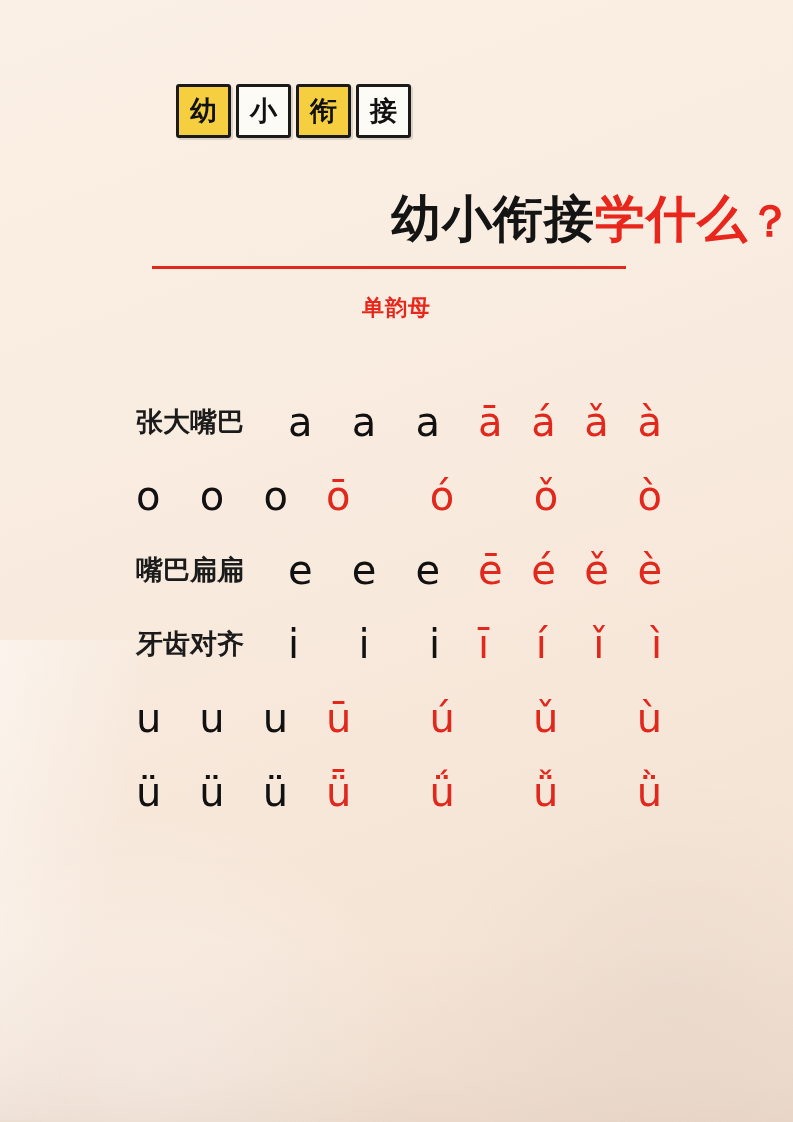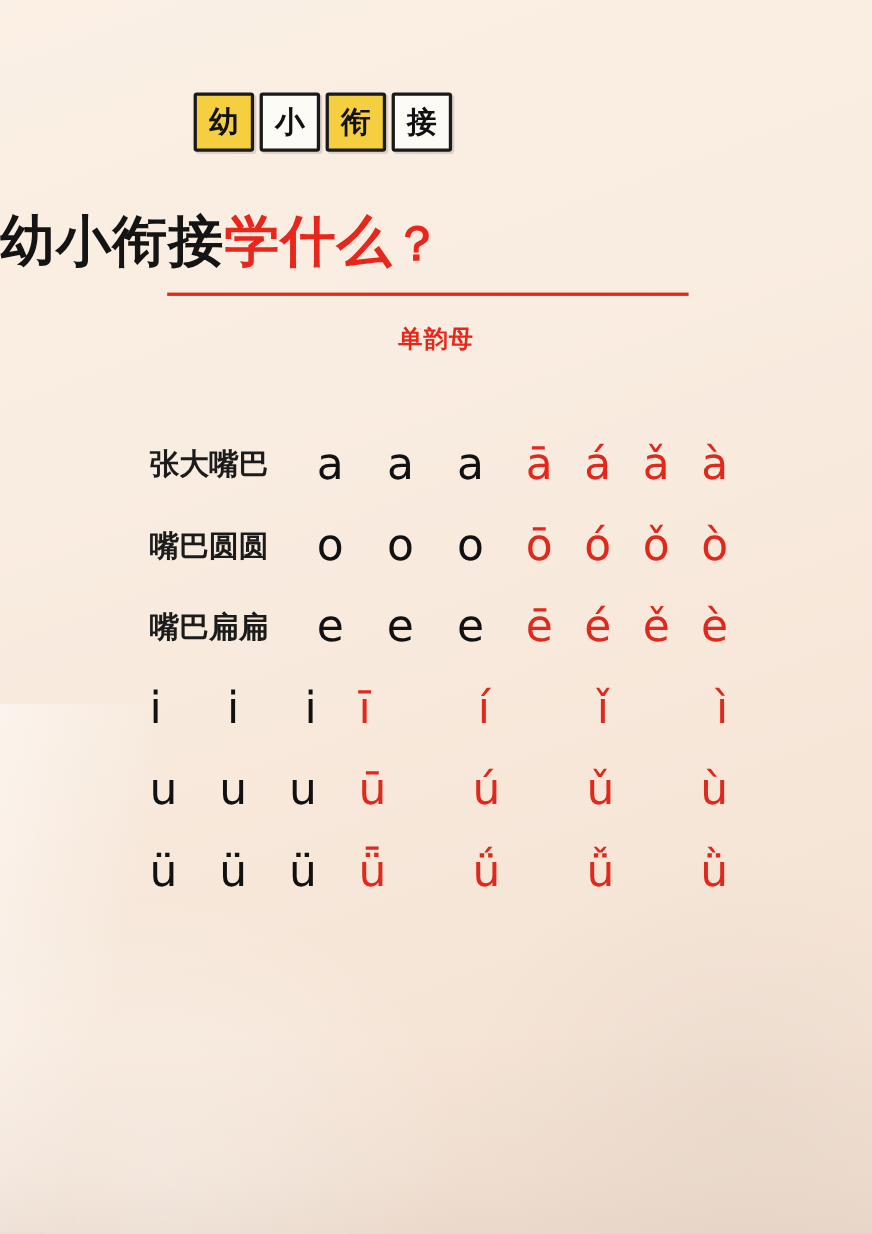--- a/index.html
+++ b/index.html
@@ -62,21 +62,21 @@
     box-shadow: 2px 2px 0 rgba(0,0,0,0.12);
   }
   .logo-cell.filled { background: #f5cf3f; }
   .logo-cell.plain  { background: #fdfbf6; }
 
   
   .title {
     position: absolute;
     left: 0; right: 0;
     top: 186px;
-    text-align: left;
+    text-align: right;
     font-family: "DejaVu Sans", sans-serif;
     font-weight: bold;
     font-size: 50px;
     letter-spacing: 1px;
     color: #141414;
     white-space: nowrap;
   }
   .title .accent { color: #e8261c; }
   .title .qmark { color: #e8261c; font-size: 44px; }
 
@@ -182,21 +182,20 @@
       </div>
       <div class="row-toned">
         <span class="glyph">ā</span>
         <span class="glyph">á</span>
         <span class="glyph">ǎ</span>
         <span class="glyph">à</span>
       </div>
     </div>
 
     <div class="row">
-      <div class="row-label">嘴巴圆圆</div>
       <div class="row-plain">
         <span class="glyph">o</span>
         <span class="glyph">o</span>
         <span class="glyph">o</span>
       </div>
       <div class="row-toned">
         <span class="glyph">ō</span>
         <span class="glyph">ó</span>
         <span class="glyph">ǒ</span>
         <span class="glyph">ò</span>
@@ -212,20 +211,21 @@
       </div>
       <div class="row-toned">
         <span class="glyph">ē</span>
         <span class="glyph">é</span>
         <span class="glyph">ě</span>
         <span class="glyph">è</span>
       </div>
     </div>
 
     <div class="row">
+      <div class="row-label">牙齿对齐</div>
       <div class="row-plain">
         <span class="glyph">i</span>
         <span class="glyph">i</span>
         <span class="glyph">i</span>
       </div>
       <div class="row-toned">
         <span class="glyph">ī</span>
         <span class="glyph">í</span>
         <span class="glyph">ǐ</span>
         <span class="glyph">ì</span>

